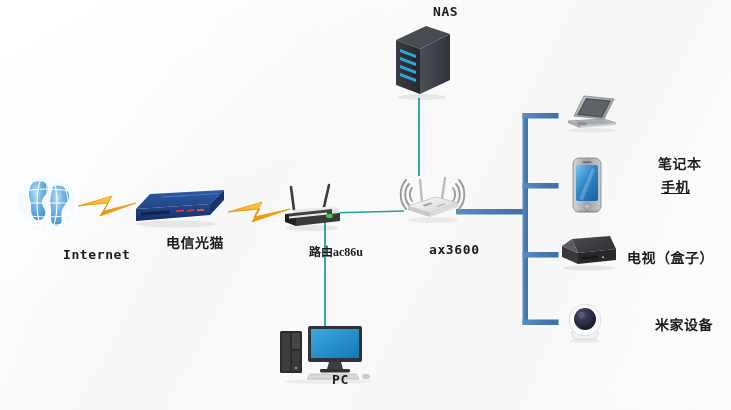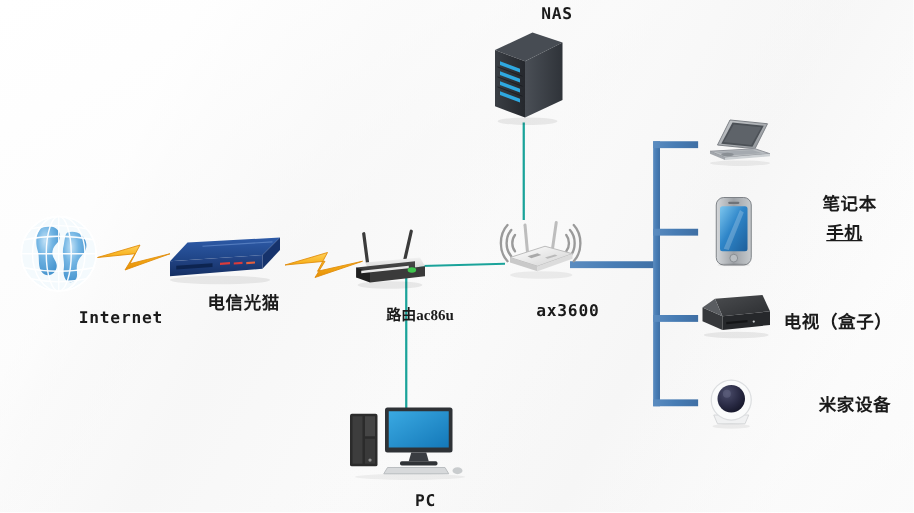--- a/index.html
+++ b/index.html
@@ -330,21 +330,21 @@
       <path d="M51,40 L63,40 L65,47 L49,47 Z" fill="#3a3d42"></path>
       <rect x="42" y="47" width="30" height="3.4" rx="1.4" fill="#2f3236"></rect>
 
       <path d="M32,52 L78,52 L81,57 L29,57 Z" fill="#d7d9db" stroke="#b4b7ba" stroke-width="0.7"></path>
 
       <ellipse cx="88" cy="54.5" rx="4" ry="2.8" fill="#c9ccce"></ellipse>
 
       <ellipse cx="50" cy="59.5" rx="44" ry="2.4" fill="#000000" opacity="0.05"></ellipse>
     </svg>
   </div>
-  <div class="lbl lbl-mono" style="left:307px; top:395px;">PC</div>
+  <div class="lbl lbl-mono" style="left:307px; top:373px;">PC</div>
 
   <div class="node" style="left:560px; top:92px;">
     <svg width="60" height="42" viewBox="0 0 60 42">
       <defs>
         <linearGradient id="lidG" x1="0" y1="0" x2="1" y2="1">
           <stop offset="0%" stop-color="#c9cccf"></stop>
           <stop offset="100%" stop-color="#8e9297"></stop>
         </linearGradient>
       </defs>
 

